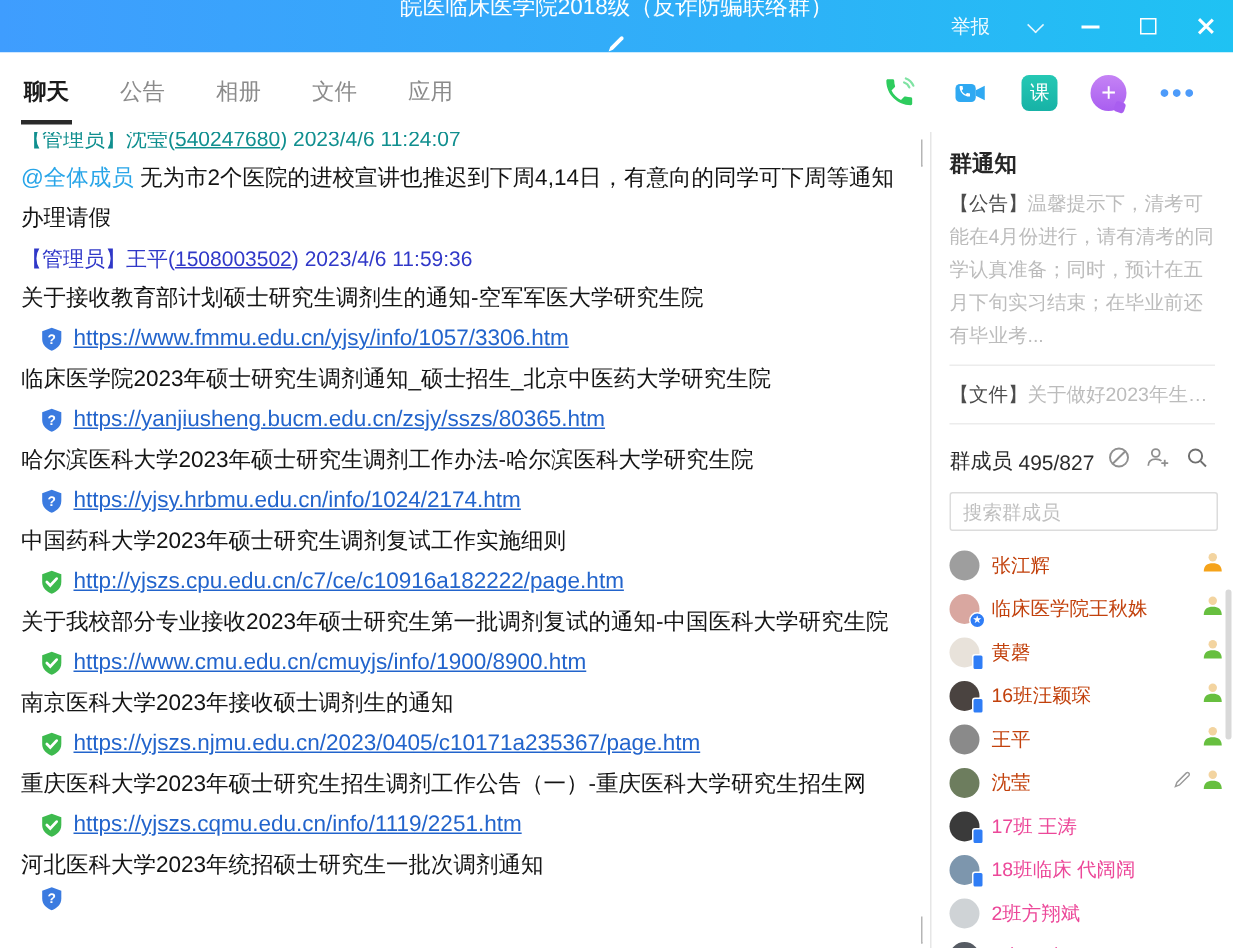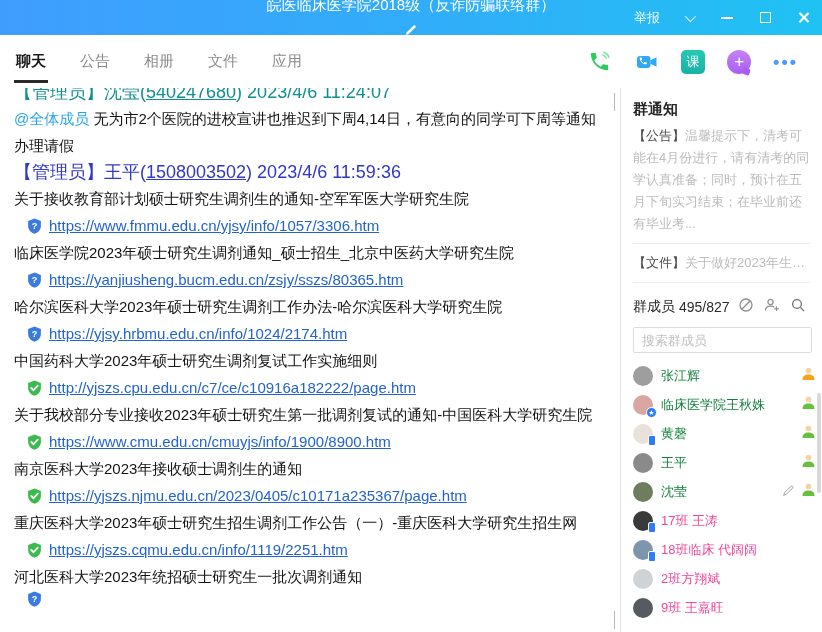--- a/index.html
+++ b/index.html
@@ -46,21 +46,21 @@
 
   
   .main { display:flex; height:544px; }
   .chat { width:620px; position:relative; overflow:hidden; padding:0 18px 0 14px; }
   .chat-scroll-top { position:absolute; top:5px; right:5px; }
   .chat-scroll-bottom { position:absolute; bottom:3px; right:5px; }
   .sc-ar { width:9px; height:9px; border-right:1.6px solid #b5b5b5; border-bottom:1.6px solid #b5b5b5; }
   .sc-up { transform:rotate(-135deg); } .sc-dn { transform:rotate(45deg); }
 
   .msg-line { font-size:15px; line-height:27px; color:#141414; white-space:normal; }
-  .msg-header { font-size:18px; line-height:26px; margin-left:0; }
+  .msg-header { font-size:14px; line-height:26px; margin-left:0; }
   .msg-header .uin { text-decoration:underline; }
   .msg-text { }
   .msg-mention { color:#28a5e8; }
   .msg-link-row { margin-left:12px; display:flex; align-items:center; gap:6px; }
   .msg-link-row a { color:#2264cc; text-decoration:underline; font-size:15px; line-height:27px; cursor:pointer; }
   .shield { width:17px; height:18px; flex:0 0 auto; display:inline-flex; }
 
   
   .sidebar { width:202px; border-left:1px solid #e6e6e6; position:relative; padding:8px 0 0 12px; overflow:hidden; }
   .grp-notice-title { font-size:15px; font-weight:bold; color:#262626; padding:4px 0 6px; }
@@ -77,21 +77,21 @@
   .search-box input { width:100%; height:26px; border:1px solid #dcdcdc; border-radius:2px;
     font-size:13px; padding:0 8px; color:#333; outline:none; font-family:inherit; }
   .search-box input::placeholder { color:#c0c0c0; }
   .member-list { }
   .member-row { display:flex; align-items:center; height:29px; gap:8px; padding-right:6px; cursor:default; }
   .avatar { width:20px; height:20px; border-radius:50%; flex:0 0 auto; position:relative; }
   .avatar .badge-phone { position:absolute; right:-3px; bottom:-2px; width:8px; height:11px;
     background:#2f7df6; border:1.5px solid #fff; border-radius:2px; }
   .avatar .badge-star { position:absolute; right:-4px; bottom:-3px; width:11px; height:11px; border-radius:50%;
     background:#2f7df6; border:1.5px solid #fff; color:#fff; font-size:7px; line-height:10px; text-align:center; }
-  .m-name { font-size:13px; color:#15803d; white-space:nowrap; overflow:hidden; text-overflow:ellipsis; }
+  .m-name { font-size:13px; color:#c2410c; white-space:nowrap; overflow:hidden; text-overflow:ellipsis; }
   .m-name.red { color:#ec4899; }
   .m-right { margin-left:auto; display:flex; align-items:center; gap:6px; }
   .sb-scrollthumb { position:absolute; right:1px; top:305px; width:4px; height:100px; background:#d9d9d9; border-radius:2px; }
 </style>
 </head>
 <body>
 
 <div class="window">
 
   <div class="titlebar">
@@ -307,20 +307,32 @@
             </span>
             <span class="m-name ">黄磬</span>
             <span class="m-right">
               <span><svg width="15" height="15" viewBox="0 0 16 16">
                   <circle cx="8" cy="4.8" r="3" fill="#f3d4a0"></circle>
                   <path d="M1.6 15 C1.6 10.6 4.2 9.1 8 9.1 C11.8 9.1 14.4 10.6 14.4 15 Z" fill="#67bf3f"></path>
                 </svg></span>
             </span>
           </div>
           <div class="member-row">
+            <span class="avatar" style="background:#4a4340">
+              <span class="badge-phone"></span>
+            </span>
+            <span class="m-name ">16班汪颖琛</span>
+            <span class="m-right">
+              <span><svg width="15" height="15" viewBox="0 0 16 16">
+                  <circle cx="8" cy="4.8" r="3" fill="#f3d4a0"></circle>
+                  <path d="M1.6 15 C1.6 10.6 4.2 9.1 8 9.1 C11.8 9.1 14.4 10.6 14.4 15 Z" fill="#67bf3f"></path>
+                </svg></span>
+            </span>
+          </div>
+          <div class="member-row">
             <span class="avatar" style="background:#8a8a8a"></span>
             <span class="m-name ">王平</span>
             <span class="m-right">
               <span><svg width="15" height="15" viewBox="0 0 16 16">
                   <circle cx="8" cy="4.8" r="3" fill="#f3d4a0"></circle>
                   <path d="M1.6 15 C1.6 10.6 4.2 9.1 8 9.1 C11.8 9.1 14.4 10.6 14.4 15 Z" fill="#67bf3f"></path>
                 </svg></span>
             </span>
           </div>
           <div class="member-row">

